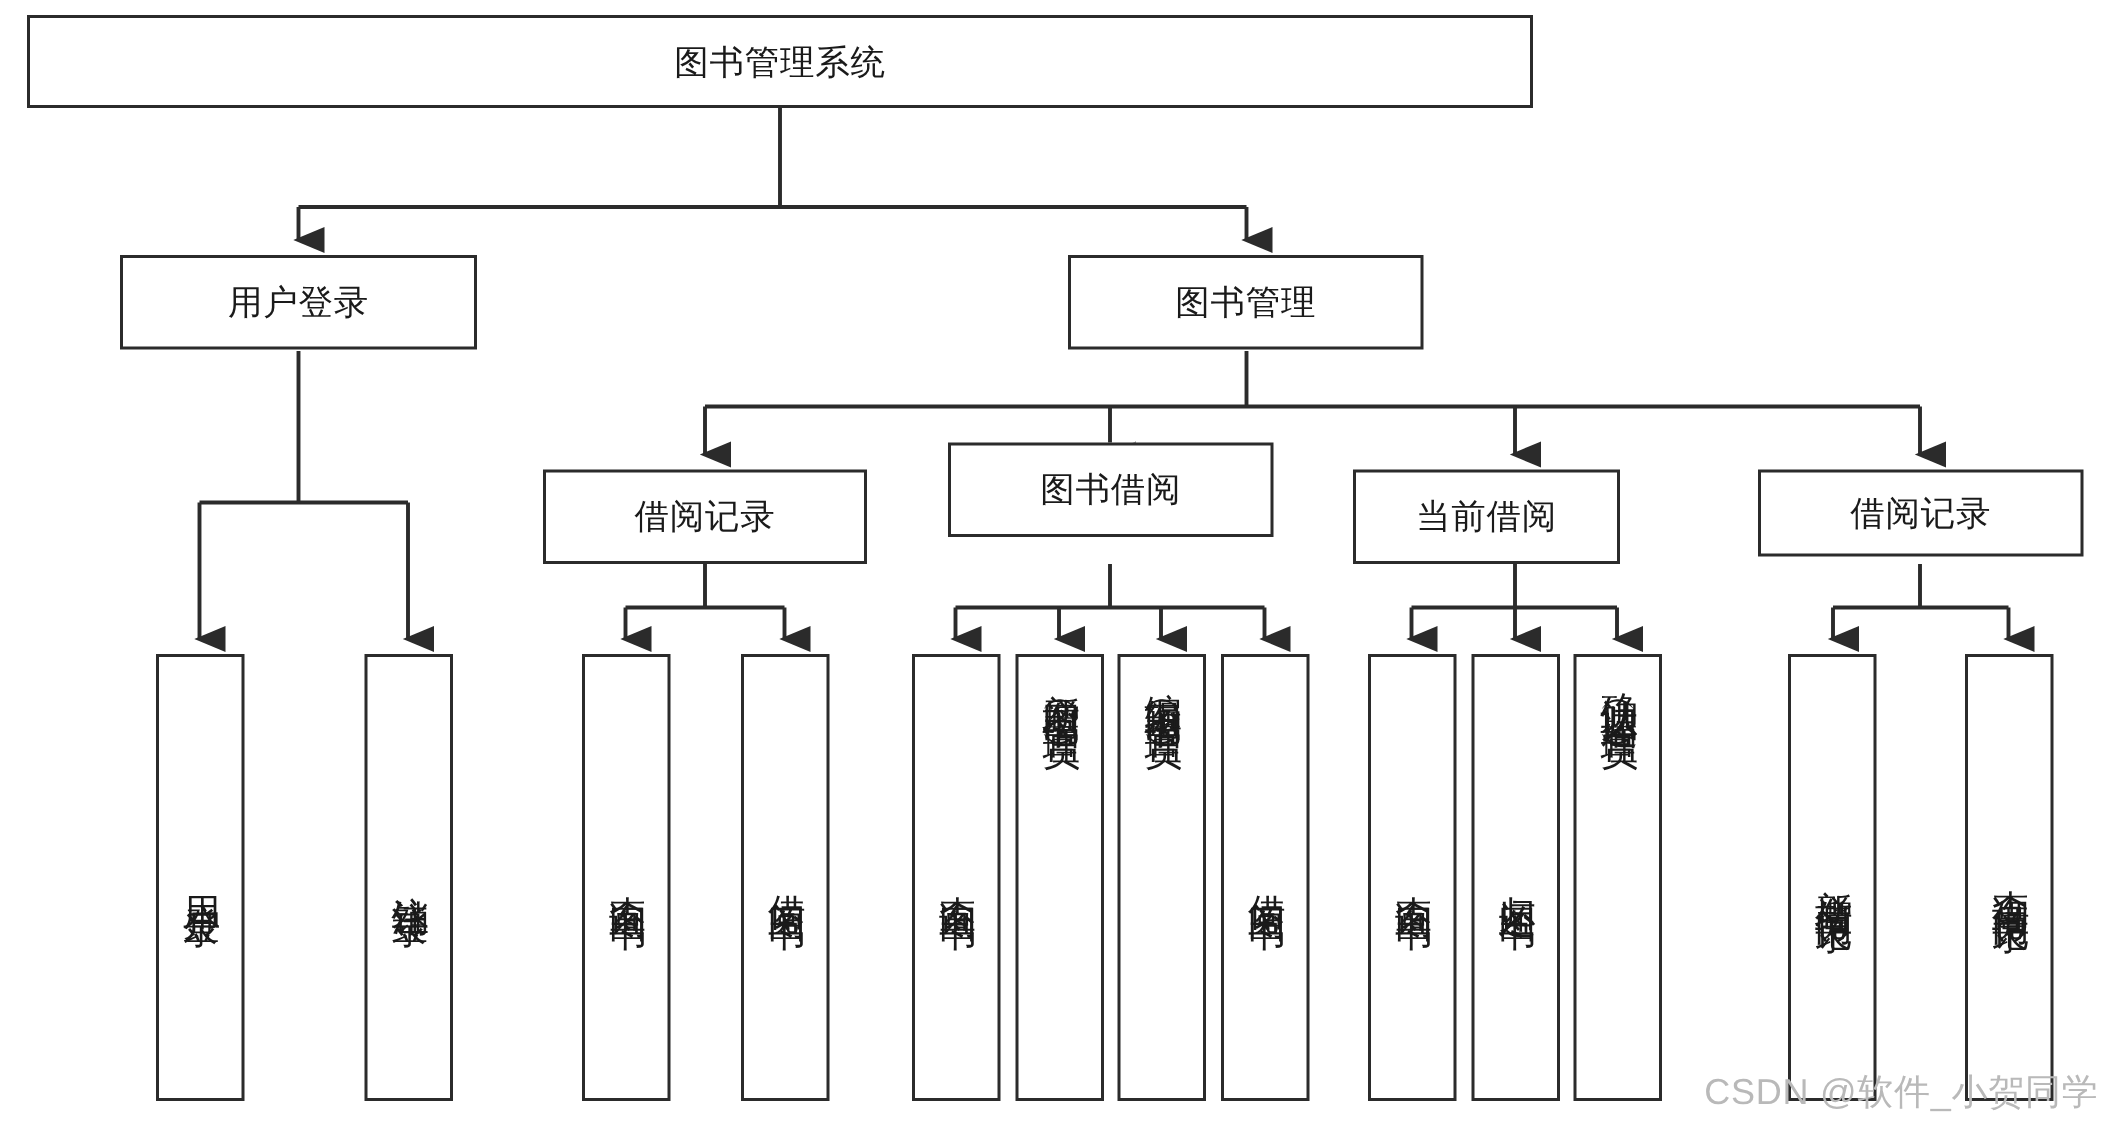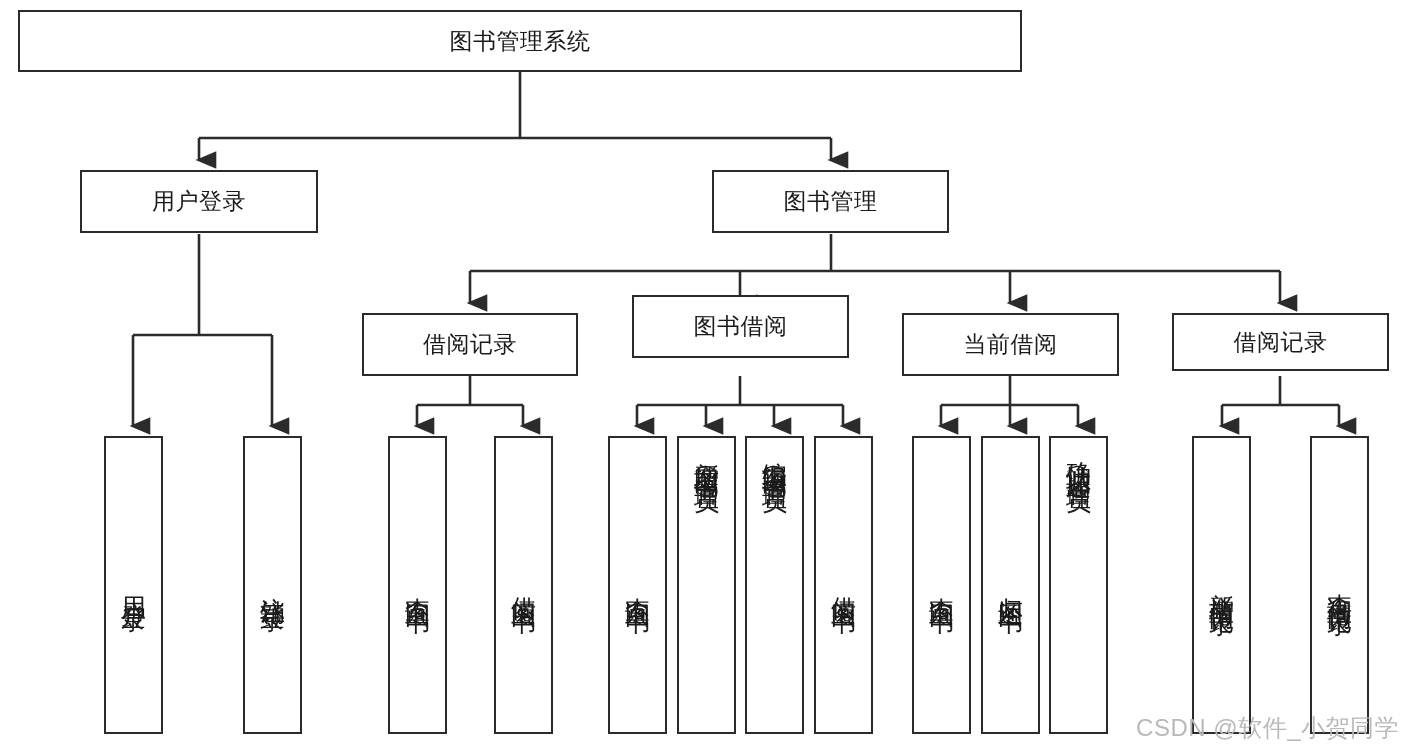--- a/index.html
+++ b/index.html
@@ -144,21 +144,21 @@
   <div class="node horiz" style="left:712px; top:170px; width:237px; height:63px;">
     <span class="label">图书管理</span>
   </div>
 
   <div class="node horiz" style="left:362px; top:313px; width:216px; height:63px;">
     <span class="label">借阅记录</span>
   </div>
   <div class="node horiz" style="left:632px; top:295px; width:217px; height:63px;">
     <span class="label">图书借阅</span>
   </div>
-  <div class="node horiz" style="left:902px; top:313px; width:217px; height:63px;">
+  <div class="node horiz" style="left:902px; top:313px; width:178px; height:63px;">
     <span class="label">当前借阅</span>
   </div>
   <div class="node horiz" style="left:1172px; top:313px; width:217px; height:58px;justify-content:center;">
     <span class="label">借阅记录</span>
   </div>
 
   <div class="node vert" style="left:104px; top:436px; width:59px; height:298px;">
     <span class="label">用户登录</span>
   </div>
   <div class="node vert" style="left:243px; top:436px; width:59px; height:298px;">

